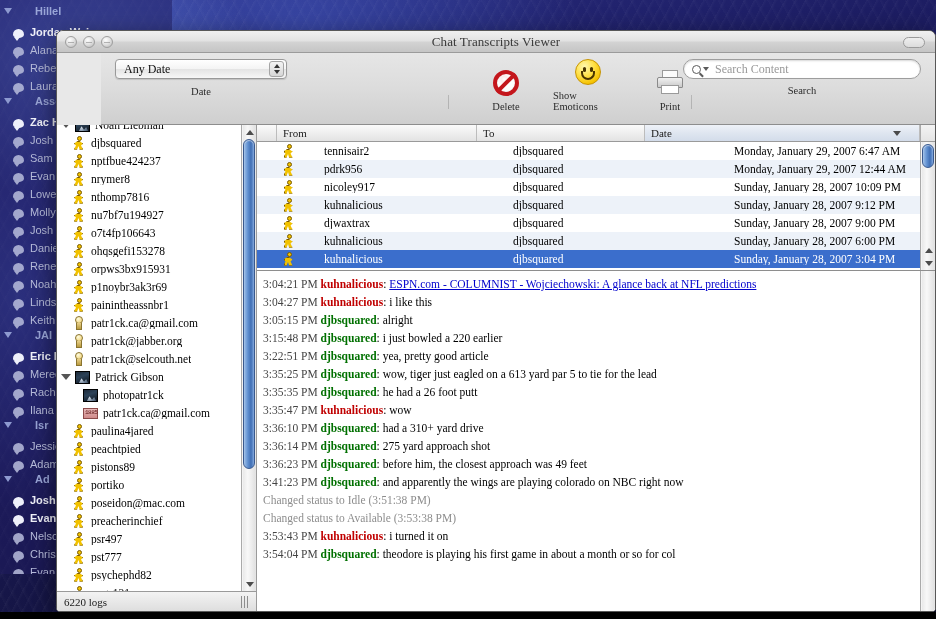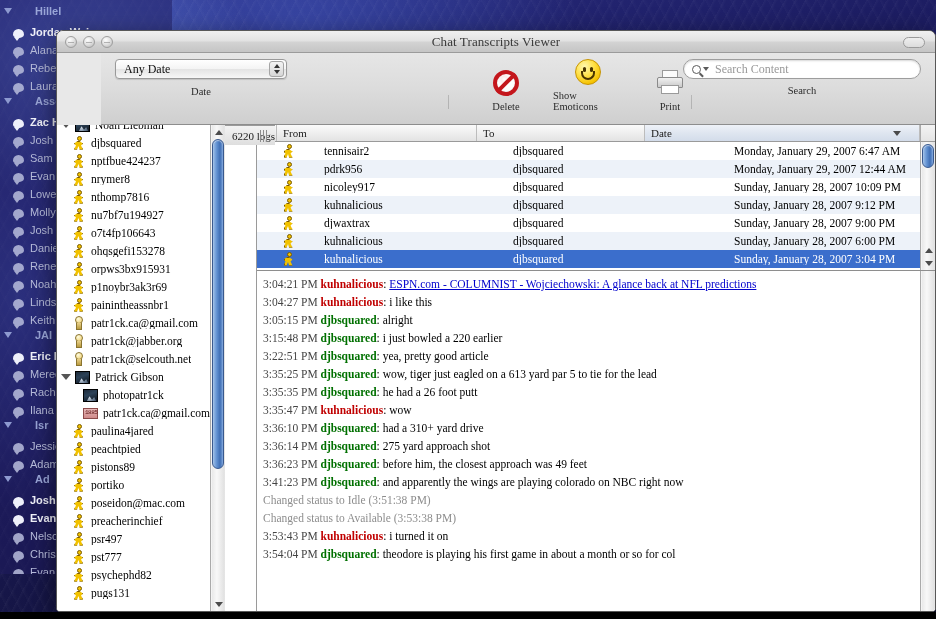--- a/index.html
+++ b/index.html
@@ -242,21 +242,21 @@
     position:absolute; top: 42px; width: 1px; height: 14px;
     background: rgba(0,0,0,.16);
   }
 
   
   #body { flex: 1; display:flex; min-height:0; background:#fff; }
 
   
   #sourcepane {
     width: 200px; flex: none;
-    display:flex; 
+    display:flex; flex-direction:column;
     border-right: 1px solid #9a9a9a;
     min-height: 0;
   }
   #sourcelist {
     flex: 1; min-height: 0;
     background: #fff;
     overflow: hidden;
     padding-top: 0px;
   }
   .src-row {

